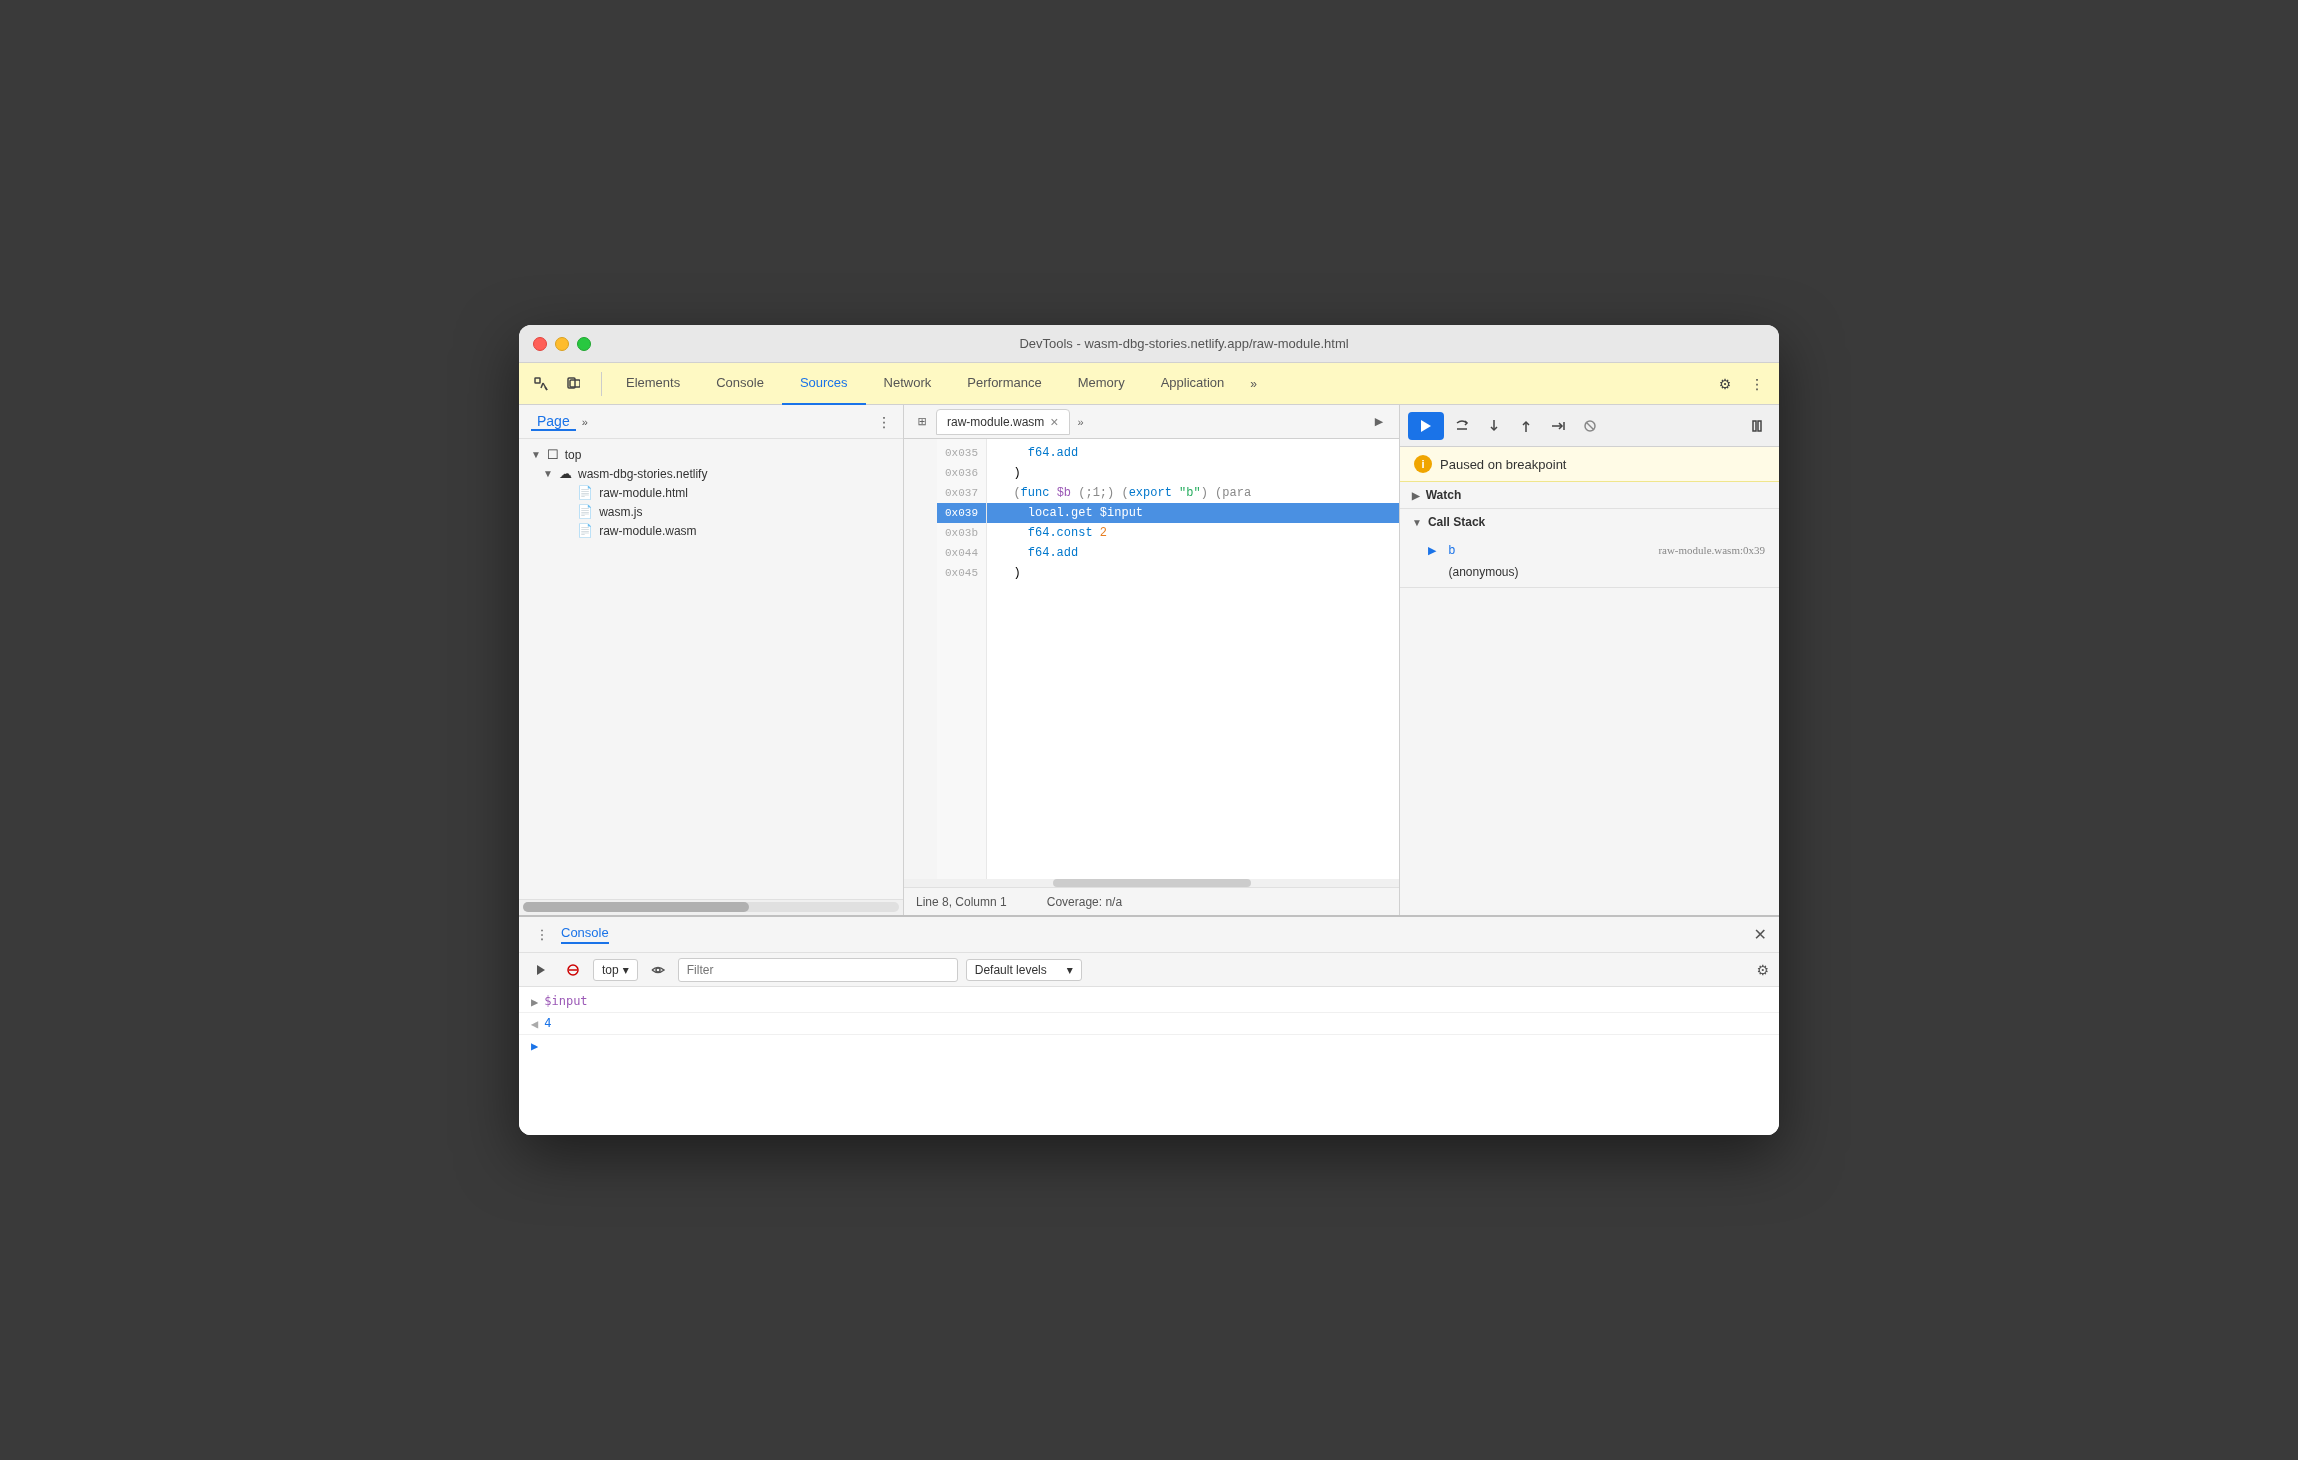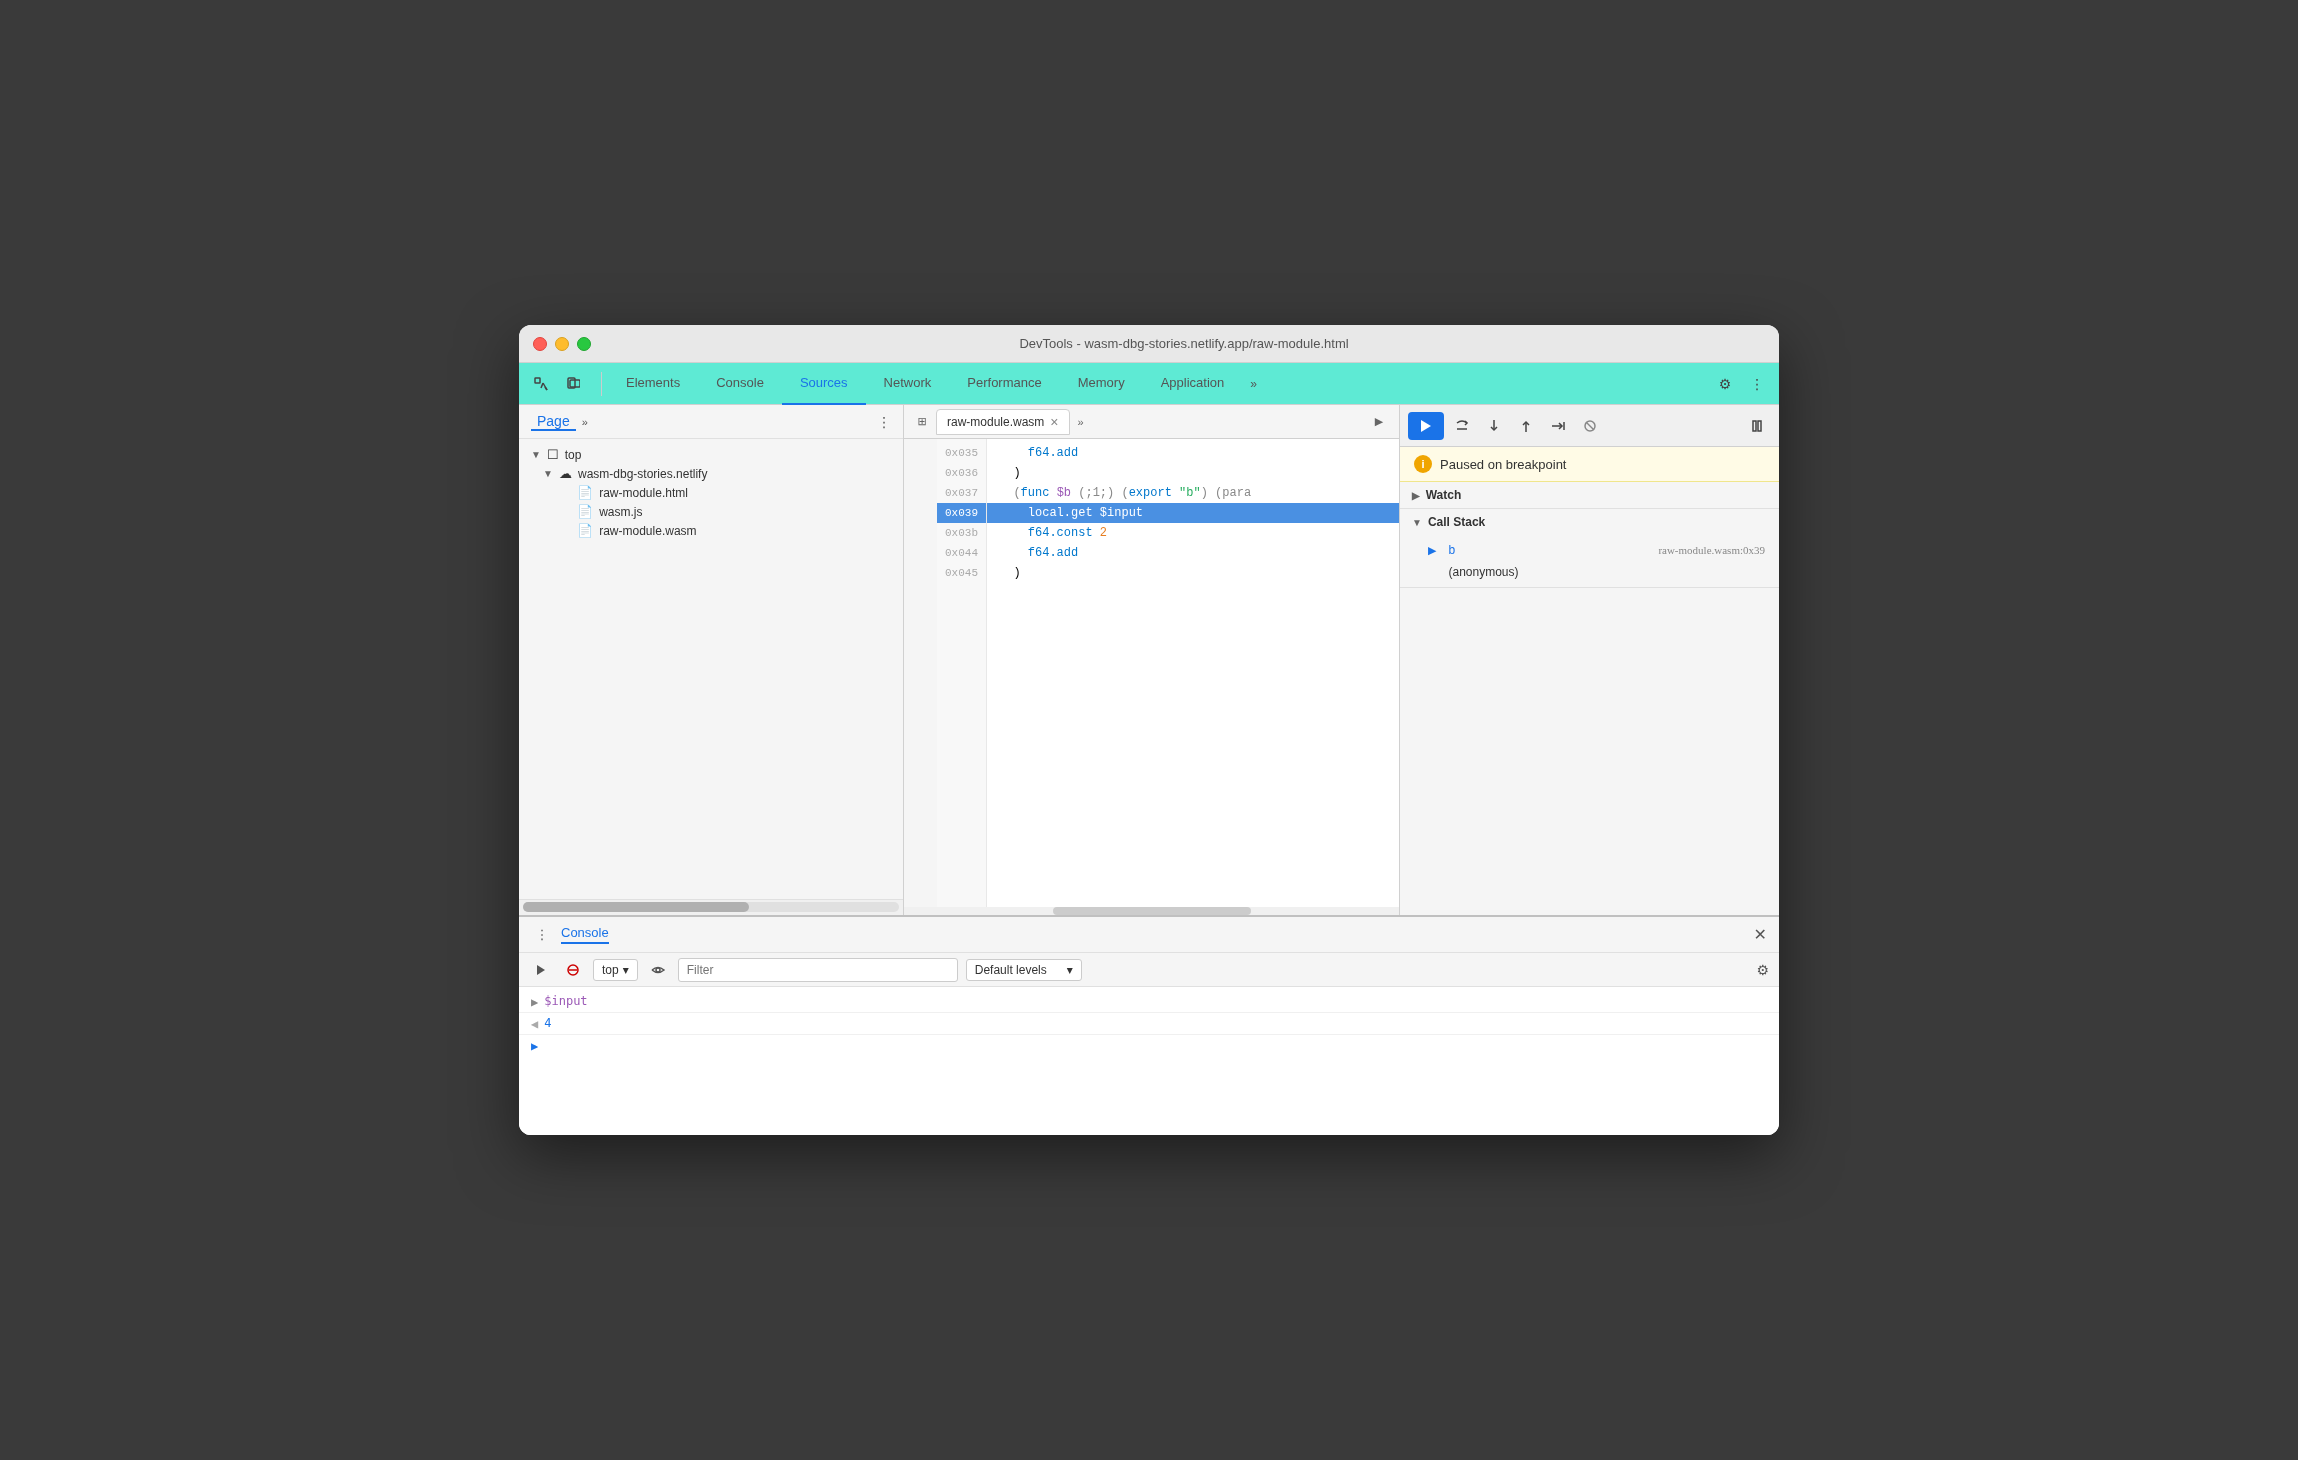--- a/index.html
+++ b/index.html
@@ -56,21 +56,21 @@
       flex-direction: column;
       flex: 1;
       background: #f5f5f5;
       overflow: hidden;
     }
     
     .top-toolbar {
       display: flex;
       align-items: center;
       height: 42px;
-      background: #5eead4;
+      background: #fef9c3;
       border-bottom: 1px solid #d0d0d0;
       padding: 0 8px;
       flex-shrink: 0;
     }
     .toolbar-icons {
       display: flex;
       align-items: center;
       gap: 4px;
       margin-right: 8px;
     }
@@ -744,20 +744,24 @@
             <div class="code-line">
               <span class="c-gray">    </span><span class="c-blue">f64.add</span>
             </div>
             <div class="code-line">
               <span class="c-gray">  </span><span>)</span>
             </div>
           </div>
         </div>
         <div class="code-scrollbar">
           <div class="code-scrollbar-thumb"></div>
+        </div>
+        <div class="editor-statusbar">
+          <span>Line 8, Column 1</span>
+          <span>Coverage: n/a</span>
         </div>
       </div>
 
       <div class="debug-panel">
         <div class="debug-toolbar">
 
           <div style="position:relative; width:36px; height:28px;">
             <div style="background:#1a73e8; border-radius:4px; width:36px; height:28px; display:flex; align-items:center; justify-content:center;">
               <svg width="10" height="12" viewBox="0 0 10 12" fill="white">
                 <polygon points="0,0 10,6 0,12"></polygon>

